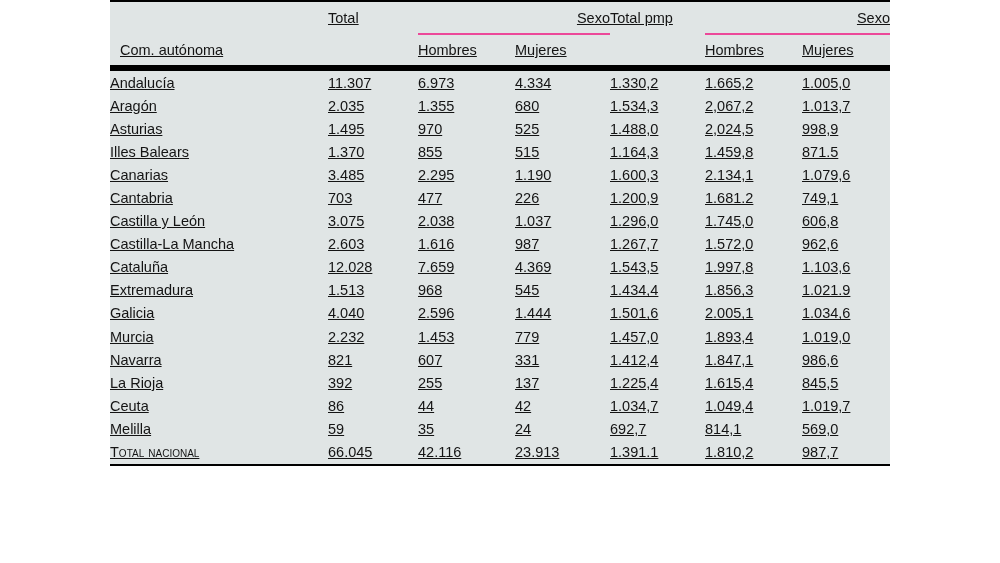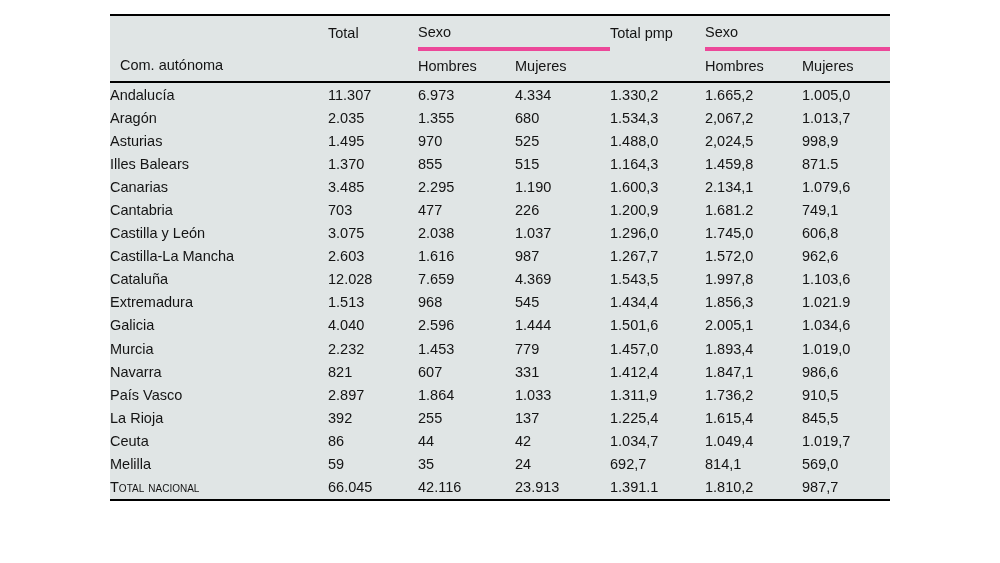--- a/index.html
+++ b/index.html
@@ -13,44 +13,45 @@
   }
   .page {
     position: relative;
     width: 1000px;
     height: 563px;
     background: #ffffff;
   }
   table.journal-table {
     position: absolute;
     left: 110px;
-    top: 14px;
+    top: 0;
     width: 780px;
     border-collapse: collapse;
     table-layout: fixed;
     border-top: 2px solid #000000;
     border-bottom: 2px solid #000000;
     color: #141414;
     font-size: 14.5px;
+    text-decoration: underline;
   }
   table.journal-table th,
   table.journal-table td {
     padding: 0;
     margin: 0;
     font-weight: normal;
     text-align: left;
     vertical-align: middle;
     white-space: nowrap;
     overflow: hidden;
   }
   thead tr.h1 th { height: 31px; }
-  thead tr.h2 th { height: 30px; border-bottom: 2px solid #000000; }
+  thead tr.h2 th { height: 30px; border-bottom: 6px solid #000000; }
   thead th.spanner {
-    text-align: left;
-    border-bottom: 4px solid #ec4899;
+    text-align: right;
+    border-bottom: 2px solid #ec4899;
   }
   tbody td { height: 23.1px; }
   .c-name { padding-left: 10px; }
   thead th.c-name { padding-left: 10px; }
   tbody tr td sup {
     font-size: 10px;
     line-height: 0;
     vertical-align: super;
   }
   tbody tr.small-caps-row td.c-name {
@@ -201,29 +202,20 @@
         <tr>
           <td class="c-name">Navarra</td>
           <td>821</td>
           <td>607</td>
           <td>331</td>
           <td>1.412,4</td>
           <td>1.847,1</td>
           <td>986,6</td>
         </tr>
         <tr>
-          <td class="c-name">País Vasco</td>
-          <td>2.897</td>
-          <td>1.864</td>
-          <td>1.033</td>
-          <td>1.311,9</td>
-          <td>1.736,2</td>
-          <td>910,5</td>
-        </tr>
-        <tr>
           <td class="c-name">La Rioja</td>
           <td>392</td>
           <td>255</td>
           <td>137</td>
           <td>1.225,4</td>
           <td>1.615,4</td>
           <td>845,5</td>
         </tr>
         <tr>
           <td class="c-name">Ceuta</td>

